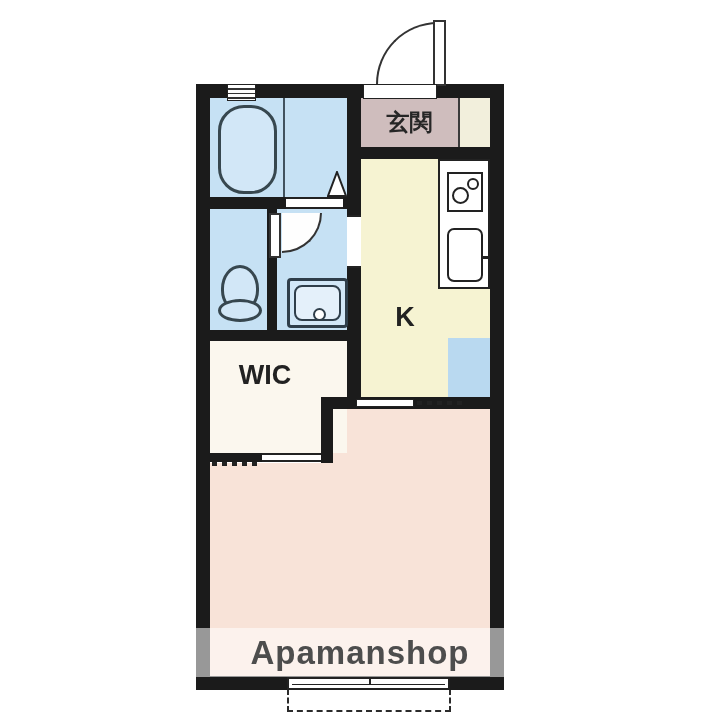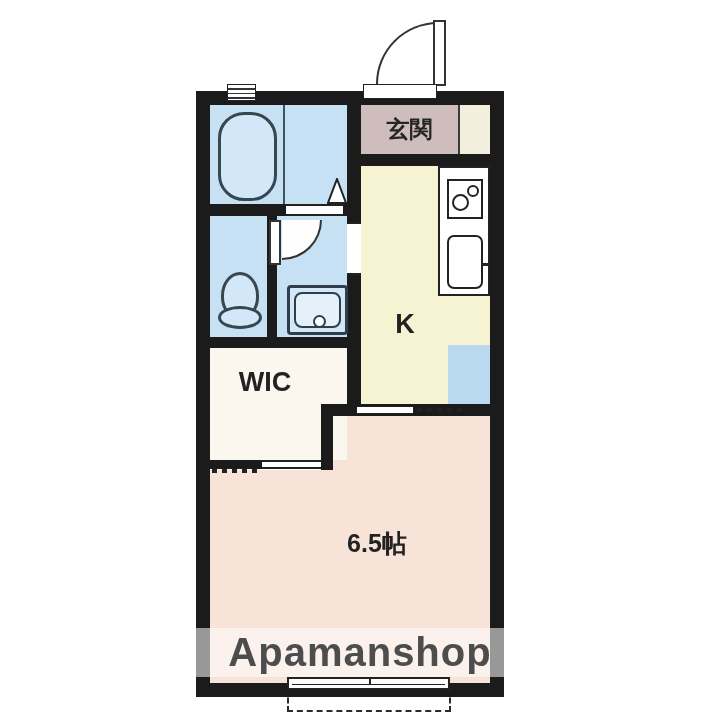--- a/index.html
+++ b/index.html
@@ -1,20 +1,20 @@
 <!DOCTYPE html>
 <html><head>
 <meta charset="utf-8">
 <style>
   html,body{margin:0;padding:0;background:#ffffff;width:720px;height:720px;
     font-family:"Liberation Sans", sans-serif;}
   #stage{position:relative;width:720px;height:720px;background:#fff;overflow:hidden;}
 
   
-  #plan{position:absolute;left:196px;top:91px;width:308px;height:606px;
+  #plan{position:absolute;left:196px;top:84px;width:308px;height:606px;
     border:14px solid #1b1b1b;box-sizing:border-box;background:#fff;z-index:1;}
 
   .room{position:absolute;z-index:1;}
   .wall{position:absolute;background:#1b1b1b;z-index:2;}
   .opening{position:absolute;background:#ffffff;z-index:2;box-sizing:border-box;}
   .fixture{position:absolute;box-sizing:border-box;z-index:2;}
   .label{position:absolute;z-index:3;text-align:center;color:#222;font-weight:700;line-height:1.12;}
 
   
   #bath-room{left:0;top:0;width:73px;height:99px;background:#c6e1f4;}
@@ -85,21 +85,21 @@
   #entrance-sill{left:363px;top:84px;width:74px;height:15px;background:#fff;border:1.5px solid #222;z-index:4;}
   #bath-window{left:227px;top:84px;width:29px;height:17px;background:#fff;border:1.5px solid #222;z-index:4;
     background-image:repeating-linear-gradient(180deg,#fff 0 3px,#333 3px 4.5px);}
   #bottom-window{left:287px;top:677px;width:163px;height:13px;background:#fff;border:2px solid #222;z-index:4;}
   #bottom-window-mid{position:absolute;left:3px;right:3px;top:50%;height:1.5px;background:#222;}
   #bottom-window-tick{position:absolute;left:50%;top:0;width:2.5px;height:5px;background:#222;}
   #balcony{left:287px;top:689px;width:164px;height:23px;border:2.5px dashed #2b2b2b;border-top:none;z-index:0;}
 
   #watermark-band{left:0;top:628px;width:720px;height:49px;background:rgba(255,255,255,0.55);
     z-index:6;display:flex;align-items:center;justify-content:center;}
-  #watermark-text{font-size:40px;font-weight:700;color:#4d4d4d;letter-spacing:1px;}
+  #watermark-text{font-size:33px;font-weight:700;color:#4d4d4d;letter-spacing:1px;}
 </style>
 </head>
 <body>
 
 <div id="stage">
 
   <div id="balcony" class="overlay"></div>
 
   <div id="plan">
 
@@ -157,21 +157,20 @@
       <div id="sink-faucet"></div>
     </div>
 
     <div id="kitchen-label" class="label">
       <span class="big">K</span>
     </div>
     <div id="wic-label" class="label">
       <span class="big">WIC</span>
     </div>
     <div id="western-label" class="label">
-      <span class="size">6.5帖</span>
     </div>
   </div>
 
   <div id="entrance-arc" class="overlay"></div>
   <div id="entrance-door-leaf" class="overlay"></div>
   <div id="entrance-sill" class="overlay"></div>
 
   <div id="bath-window" class="overlay"></div>
   <div id="bottom-window" class="overlay">
     <div id="bottom-window-mid"></div>

